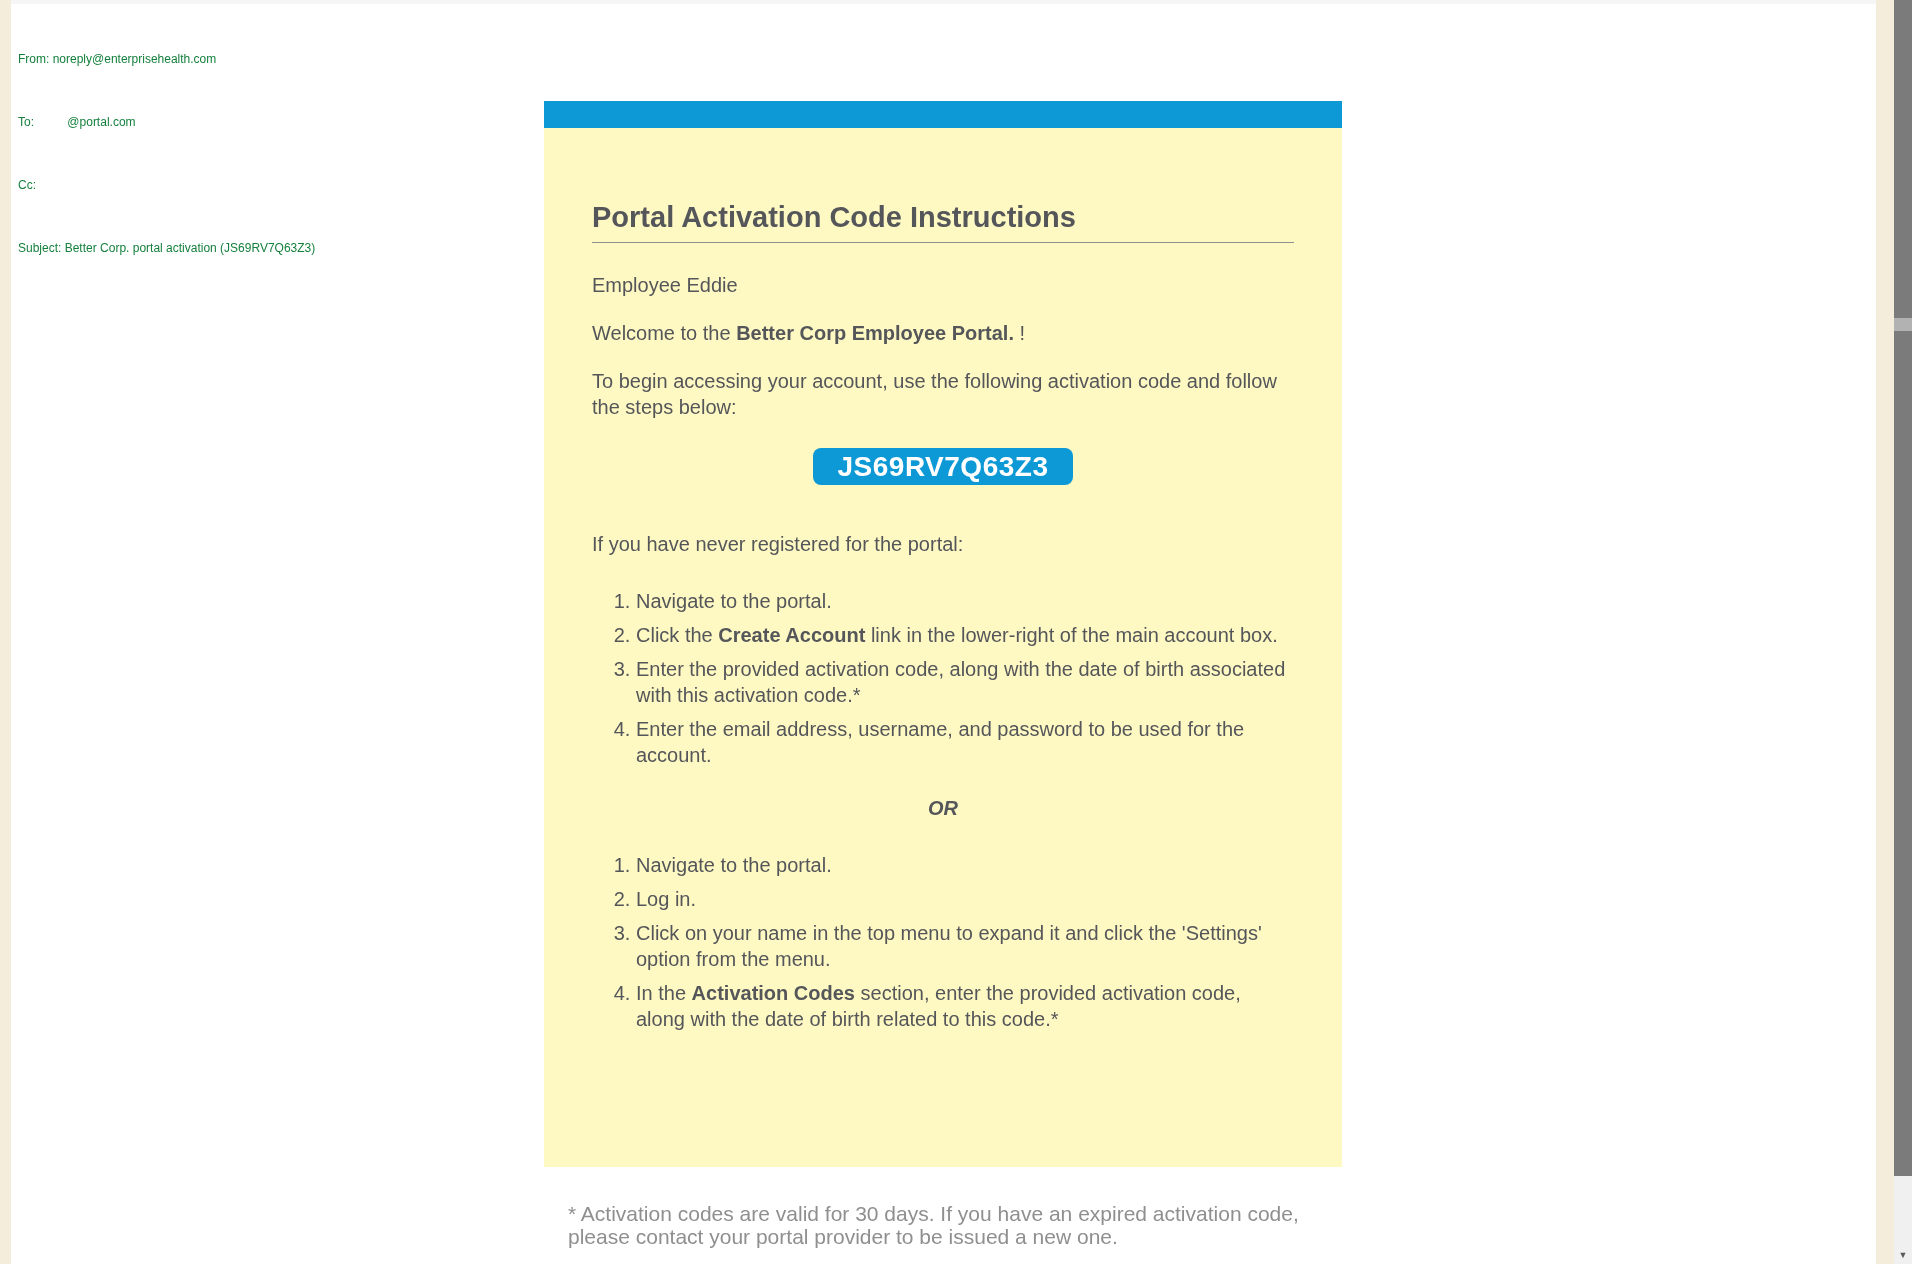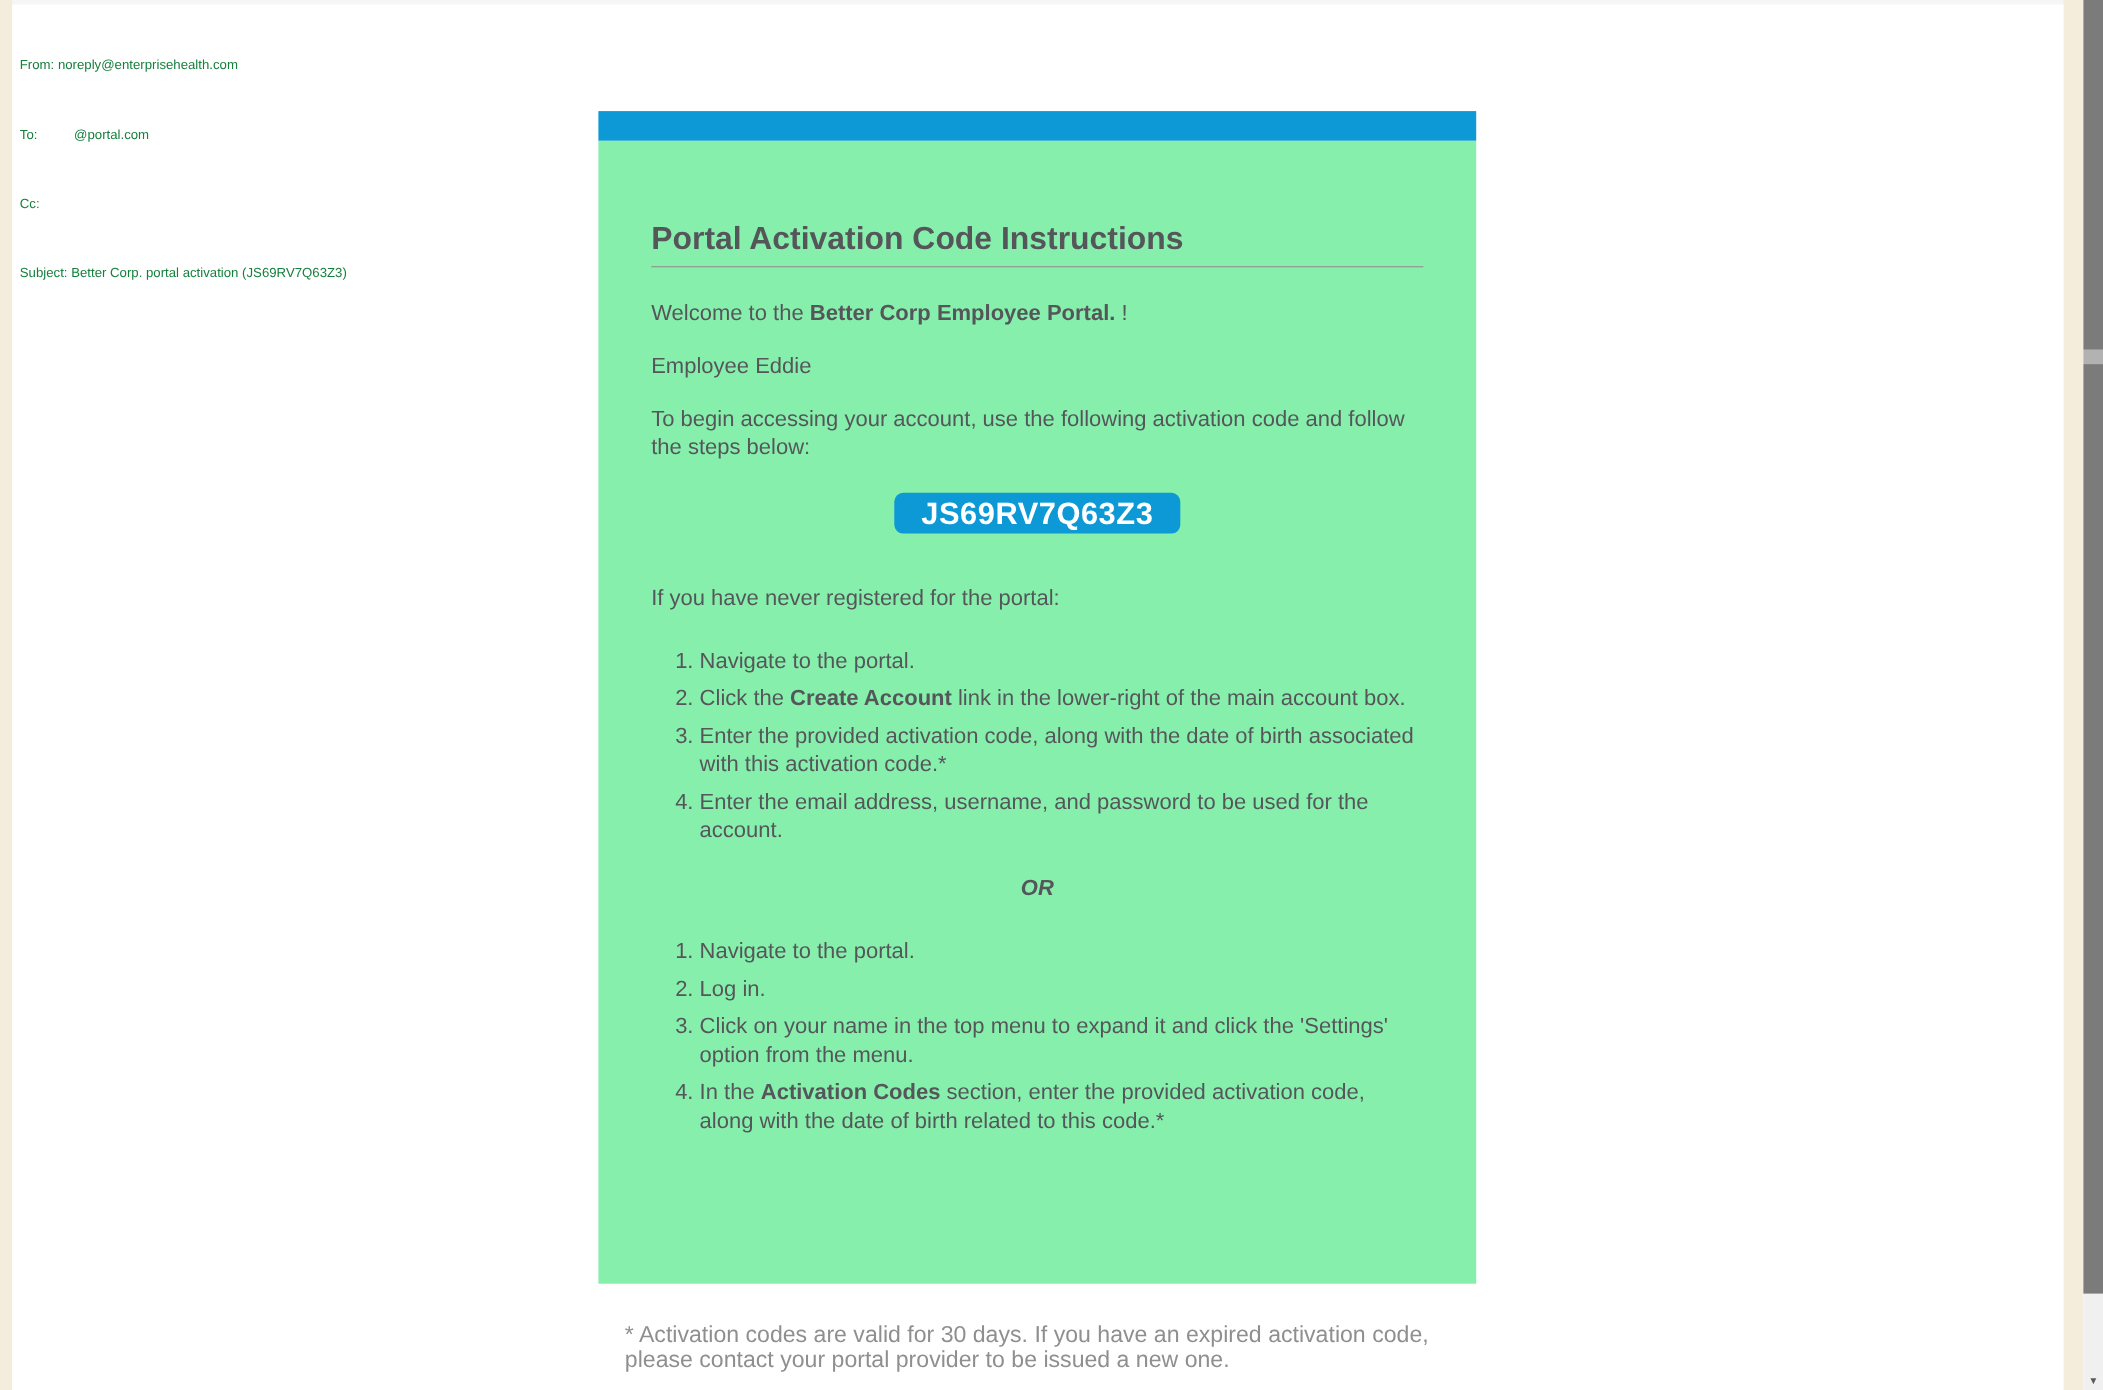--- a/index.html
+++ b/index.html
@@ -22,21 +22,21 @@
   .sb-arrow{position:absolute;bottom:1px;left:0;width:18px;height:16px;text-align:center;
     color:#5a5a5a;font-size:9px;line-height:16px;cursor:default;}
 
   
   .mail-headers{position:absolute;top:7px;left:18px;font-size:12px;line-height:21px;
     color:#15803d;white-space:pre;}
 
   
   .email-card{position:absolute;top:101px;left:544px;width:798px;}
   .card-topbar{height:27px;background:#0d98d6;}
-  .card-body{box-sizing:border-box;background:#86efac;height:1039px;
+  .card-body{box-sizing:border-box;background:#fef9c3;height:1039px;
     padding:72px 48px 12px 48px;color:#55565a;font-size:20px;line-height:26px;}
 
   .card-title{font-size:29px;font-weight:bold;line-height:34px;margin:0 0 8px 0;color:#55565a;}
   .title-rule{border:none;border-top:1px solid #8f8f8f;margin:0 0 29px 0;}
 
   .para{margin:0 0 22px 0;}
   .para-intro{margin:0 0 28px 0;}
   .bold{font-weight:bold;}
   .portal-link{color:#55565a;cursor:pointer;}
 
@@ -74,23 +74,23 @@
   <div>Subject: Better Corp. portal activation (JS69RV7Q63Z3)</div>
 </div>
 
 <div class="email-card">
   <div class="card-topbar"></div>
   <div class="card-body">
 
     <h1 class="card-title">Portal Activation Code Instructions</h1>
     <hr class="title-rule">
 
+    <p class="para">Employee Eddie</p>
+
     <p class="para"><span>Welcome to the </span><span class="bold">Better Corp Employee Portal.</span><span> !</span></p>
-
-    <p class="para">Employee Eddie</p>
 
     <p class="para-intro">To begin accessing your account, use the following activation code and follow the steps below:</p>
 
     <div class="code-wrap">
       <span class="code-badge">JS69RV7Q63Z3</span>
     </div>
 
     <p class="para" style="margin-bottom:0;margin-top:46px;">If you have never registered for the portal:</p>
 
     <ol class="steps list-block">

